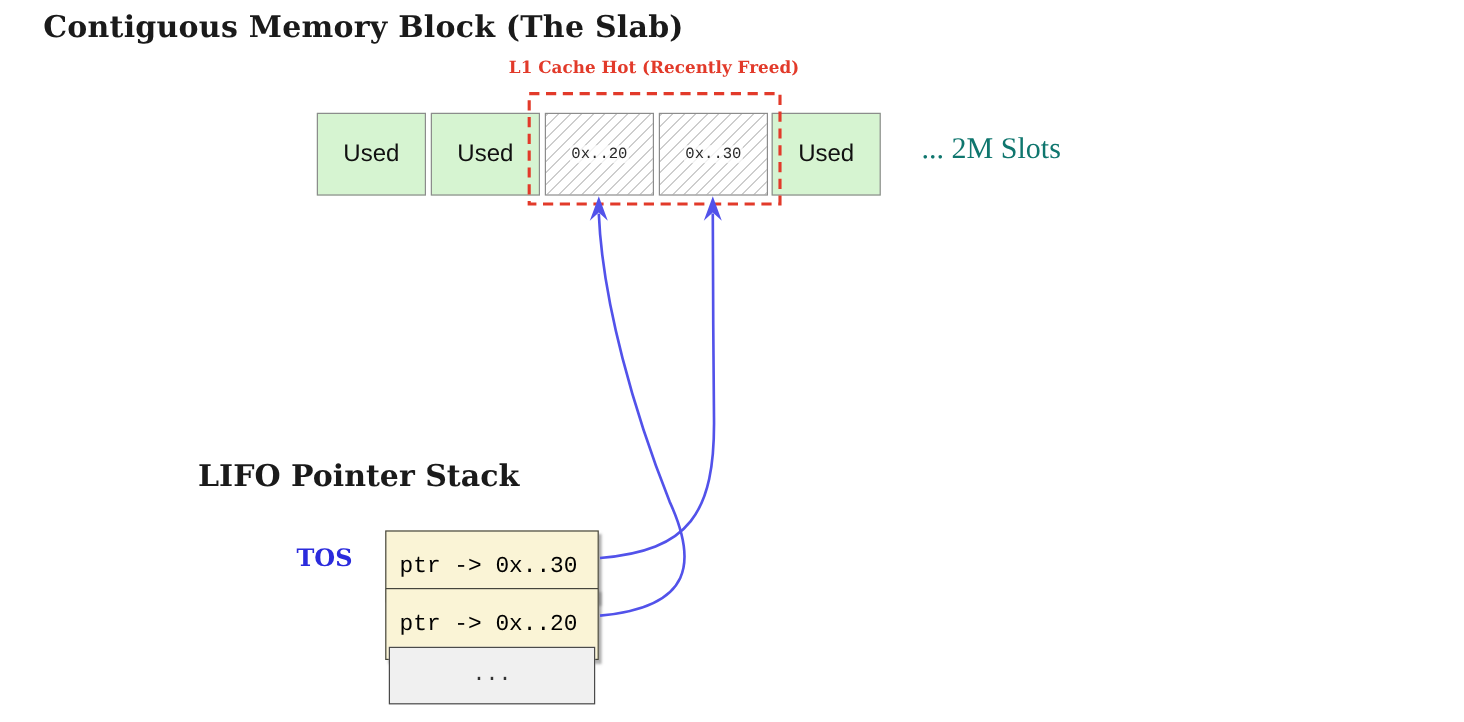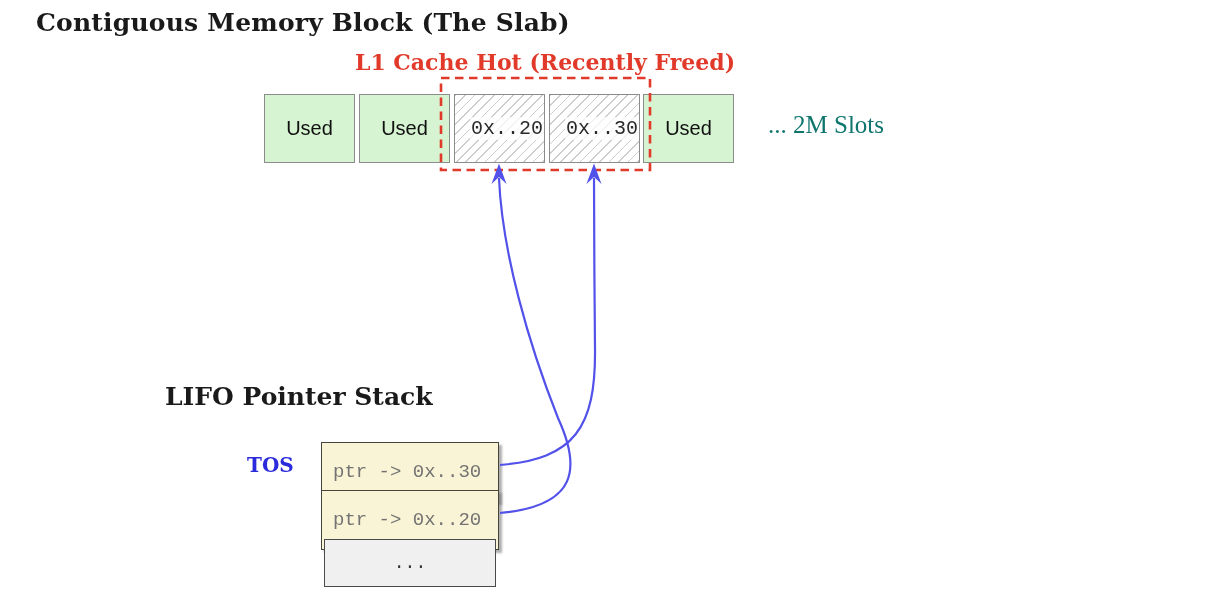--- a/index.html
+++ b/index.html
@@ -22,21 +22,21 @@
   .diagram-title {
     left: 4px; top: 8px;
     font-size: 25px;
     font-weight: bold;
     letter-spacing: 0.2px;
     white-space: nowrap;
   }
   .cache-hot-label {
     left: 513px; top: 49px;
     transform: translateX(-50%);
-    font-size: 22px;
+    font-size: 14px;
     font-weight: bold;
     color: #e23a2a;
     white-space: nowrap;
   }
 
   
   .slot {
     position: absolute;
     top: 94px;
     width: 91px;
@@ -56,23 +56,22 @@
   .slot.freed {
     background-color: #ffffff;
     background-image: repeating-linear-gradient(
       135deg,
       rgba(145,145,145,0.45) 0px,
       rgba(145,145,145,0.45) 1.2px,
       rgba(0,0,0,0) 1.2px,
       rgba(0,0,0,0) 6.8px
     );
     font-family: "Liberation Mono", "DejaVu Sans Mono", monospace;
-    font-size: 20px;
+    font-size: 13px;
     color: #2a2a2a;
-    justify-content: flex-end;
   }
   .slot.freed .freed-text {
     background: rgba(255,255,255,0.75);
     padding: 0 1px;
   }
   .more-slots {
     left: 736px; top: 111px;
     font-size: 25px;
     color: #0f766e;
     white-space: nowrap;
@@ -113,21 +112,21 @@
     position: absolute;
     left: 289px;
     width: 178px;
     height: 60px;
     box-sizing: border-box;
     border: 1.5px solid #45453c;
     display: flex;
     align-items: center;
     font-family: "Liberation Mono", "DejaVu Sans Mono", monospace;
     font-size: 19px;
-    color: #737373;
+    color: #000000;
   }
   .stack-cell.pointer {
     background: #faf4d6;
     padding-left: 11px;
     box-shadow: 3px 3px 2px rgba(110,110,110,0.55);
   }
   .stack-cell.cell-0 { top: 442px; }
   .stack-cell.cell-1 { top: 490px; align-items: center; }
   .stack-cell.more {
     left: 292px;

